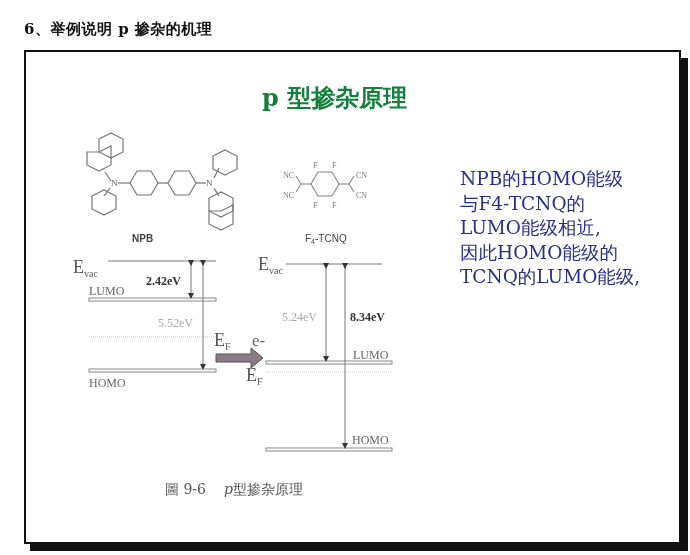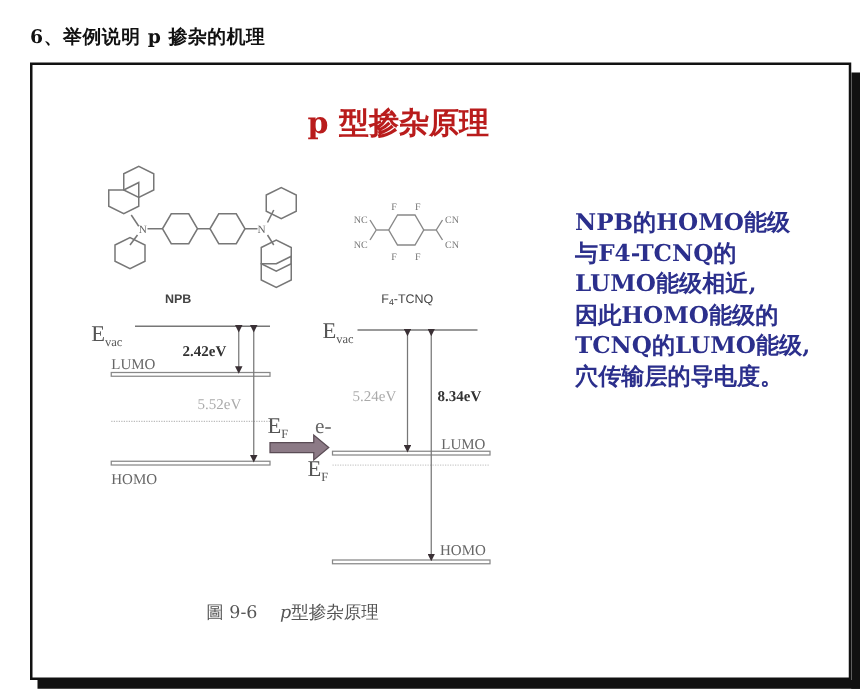--- a/index.html
+++ b/index.html
@@ -4,24 +4,24 @@
 <style>
   html, body { margin: 0; padding: 0; background: #ffffff; }
   body { width: 690px; height: 555px; position: relative; overflow: hidden;
          font-family: "DejaVu Serif", "Liberation Serif", serif; }
   .heading { position: absolute; left: 24px; top: 20px; font-size: 15px; font-weight: bold;
              color: #111; font-family: "DejaVu Serif", serif; letter-spacing: 0.5px; }
   .slide { position: absolute; left: 24px; top: 50px; width: 657px; height: 494px;
            background: #fff; border: 2px solid #111; box-sizing: border-box; }
   .shadow-r { position: absolute; left: 681px; top: 58px; width: 7px; height: 493px; background: #111; }
   .shadow-b { position: absolute; left: 30px; top: 544px; width: 658px; height: 7px; background: #111; }
-  .slide-title { position: absolute; left: 246px; top: 82px; font-size: 24px; font-weight: bold;
-                 color: #b91c1c; font-family: "DejaVu Serif", serif; }
+  .slide-title { position: absolute; left: 262px; top: 82px; font-size: 24px; font-weight: bold;
+                 color: #15803d; font-family: "DejaVu Serif", serif; }
   .desc { position: absolute; left: 460px; top: 167px; width: 220px; font-size: 18.5px;
-          line-height: 24.5px; font-weight: bold; color: #2b2f8c;
+          line-height: 24.5px; font-weight: normal; color: #2b2f8c;
           font-family: "DejaVu Serif", serif; }
   .desc div { white-space: nowrap; }
   svg text { font-family: "Liberation Serif", "DejaVu Serif", serif; }
   .caption { position: absolute; left: 165px; top: 481px; font-size: 14px; color: #555;
              font-family: "DejaVu Serif", serif; }
   .caption .p { font-style: italic; margin-left: 18px; }
 </style>
 </head>
 <body>
 
@@ -121,18 +121,17 @@
   <text x="246" y="381" font-size="18" fill="#555"><tspan>E</tspan><tspan font-size="10" dy="4">F</tspan></text>
   <text x="352" y="444" font-size="12" fill="#666">HOMO</text>
 </svg>
 
 <div class="desc">
   <div>NPB的HOMO能级</div>
   <div>与F4-TCNQ的</div>
   <div>LUMO能级相近,</div>
   <div>因此HOMO能级的</div>
   <div>TCNQ的LUMO能级,</div>
-  <div>穴传输层的导电度。</div>
 </div>
 
 <div class="caption">
   <span>圖 9-6</span><span class="p">p</span><span>型掺杂原理</span>
 </div>
 
 </body></html>

